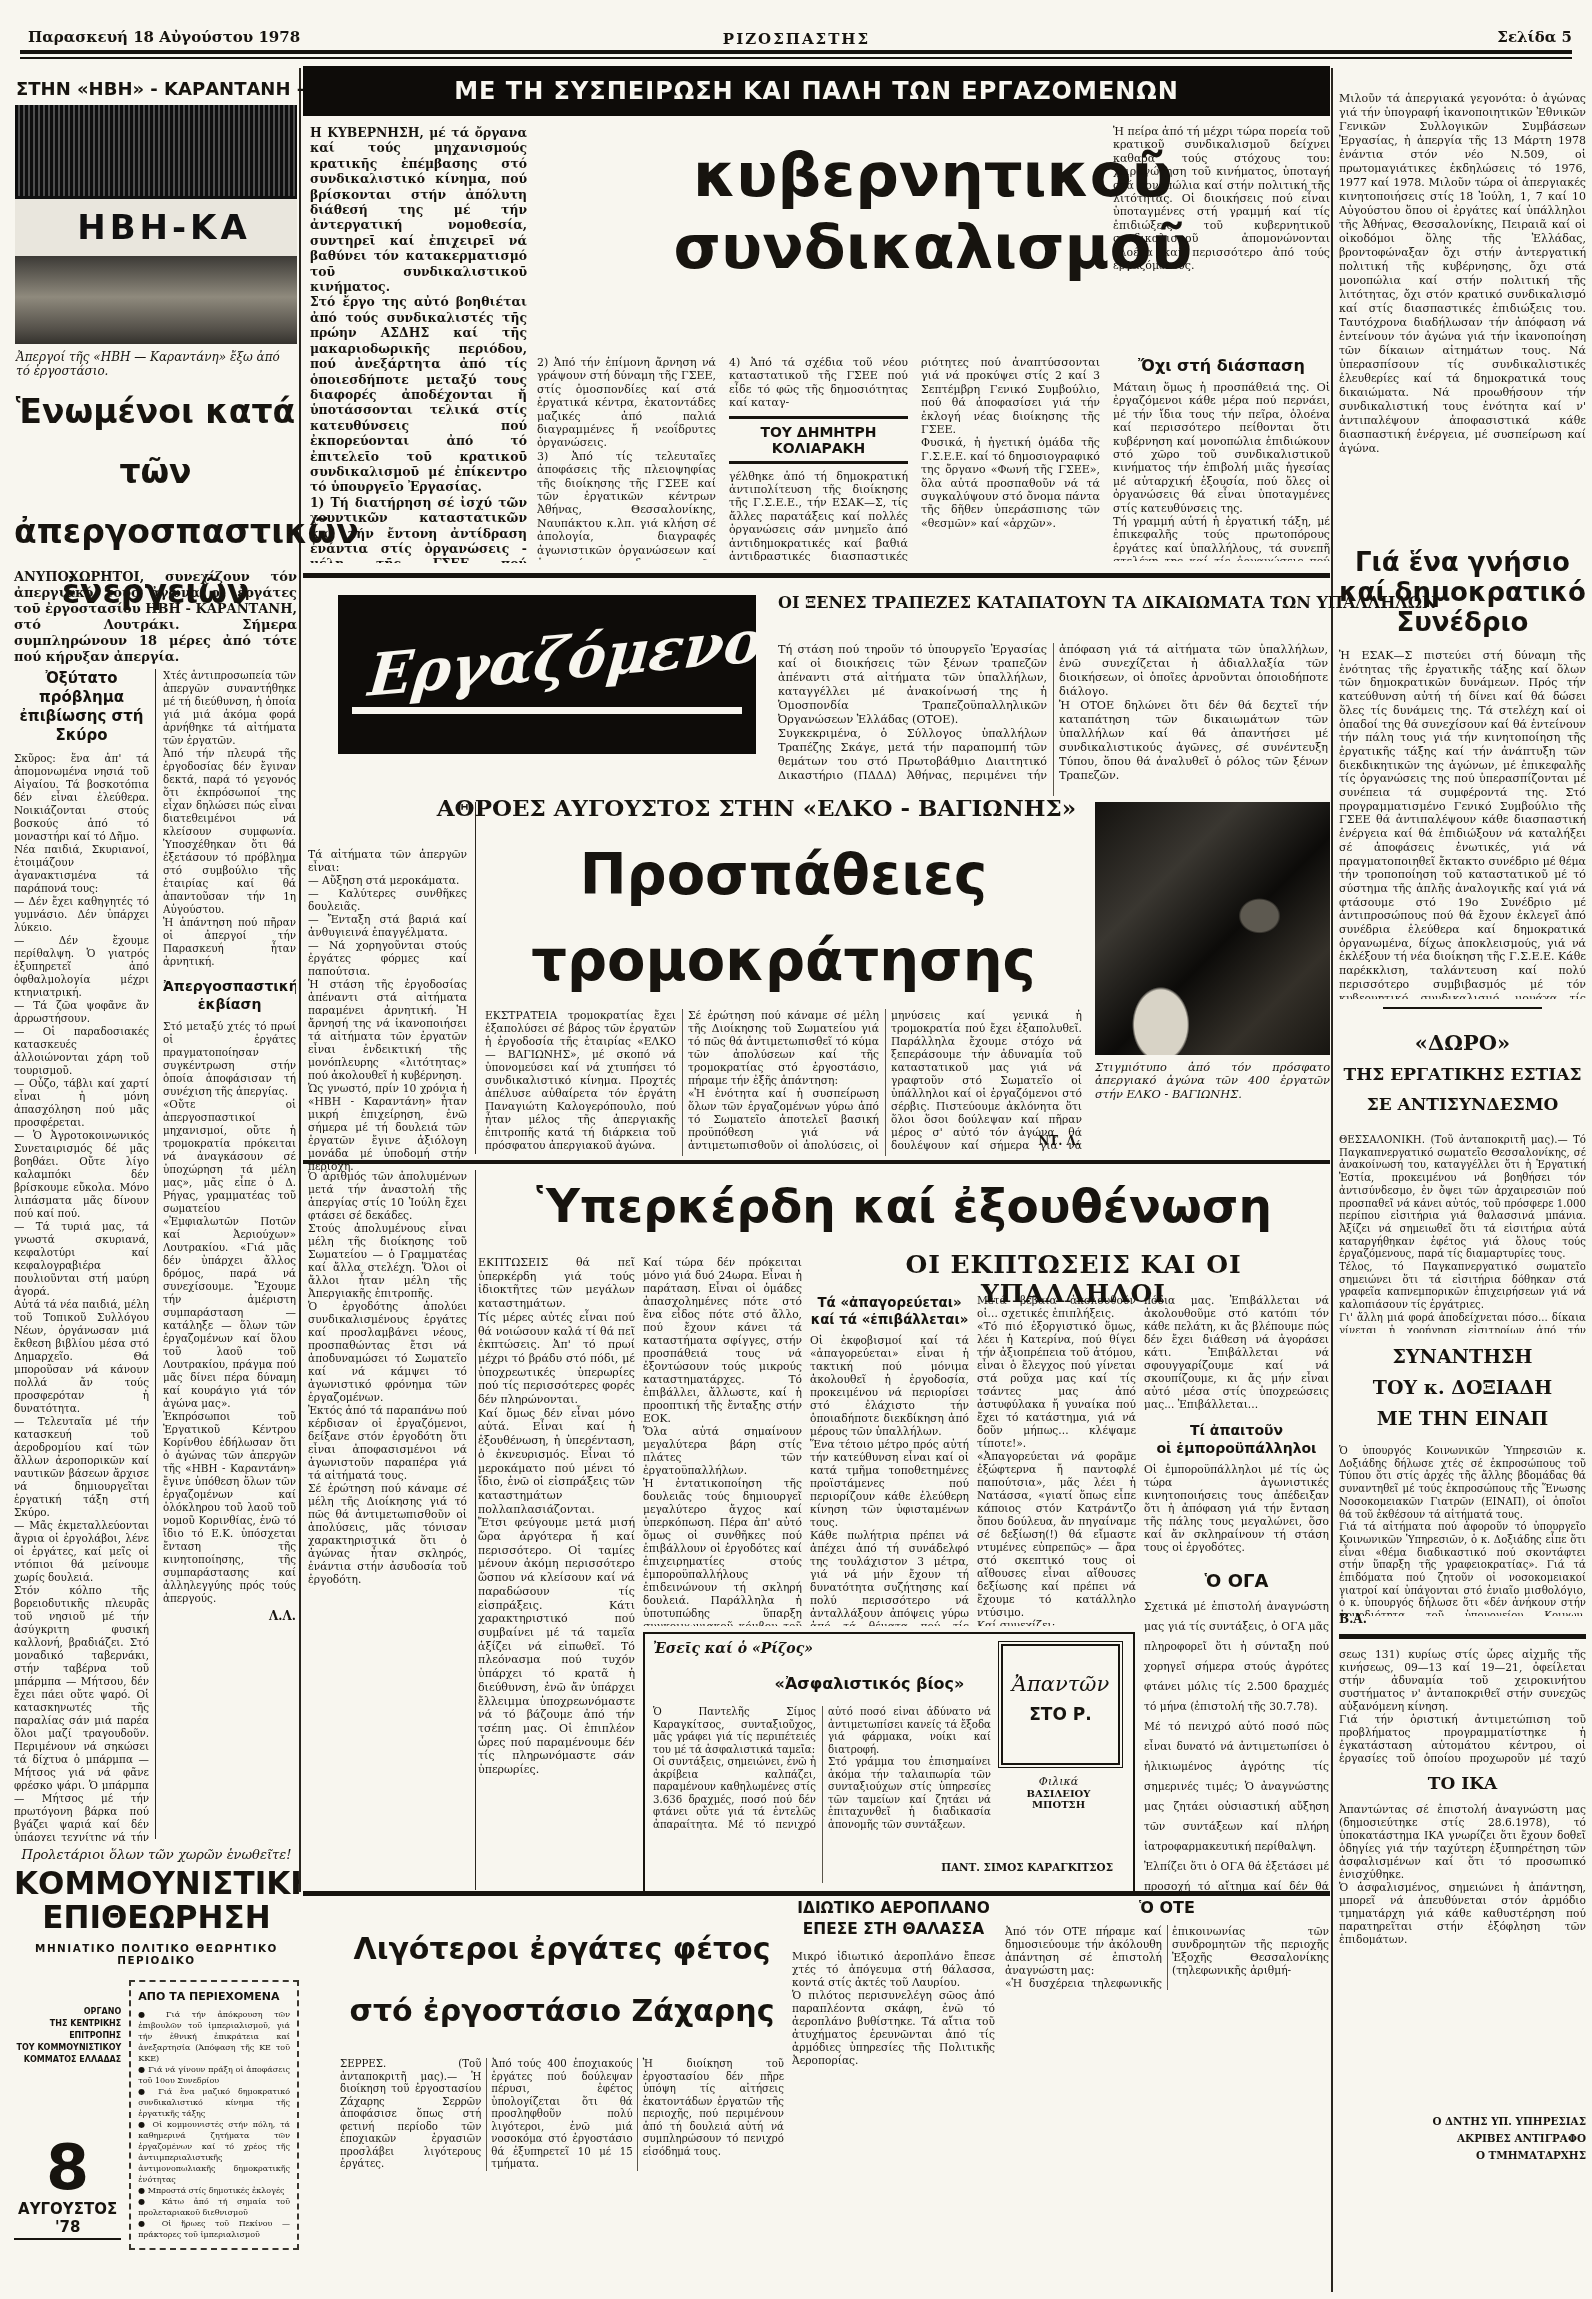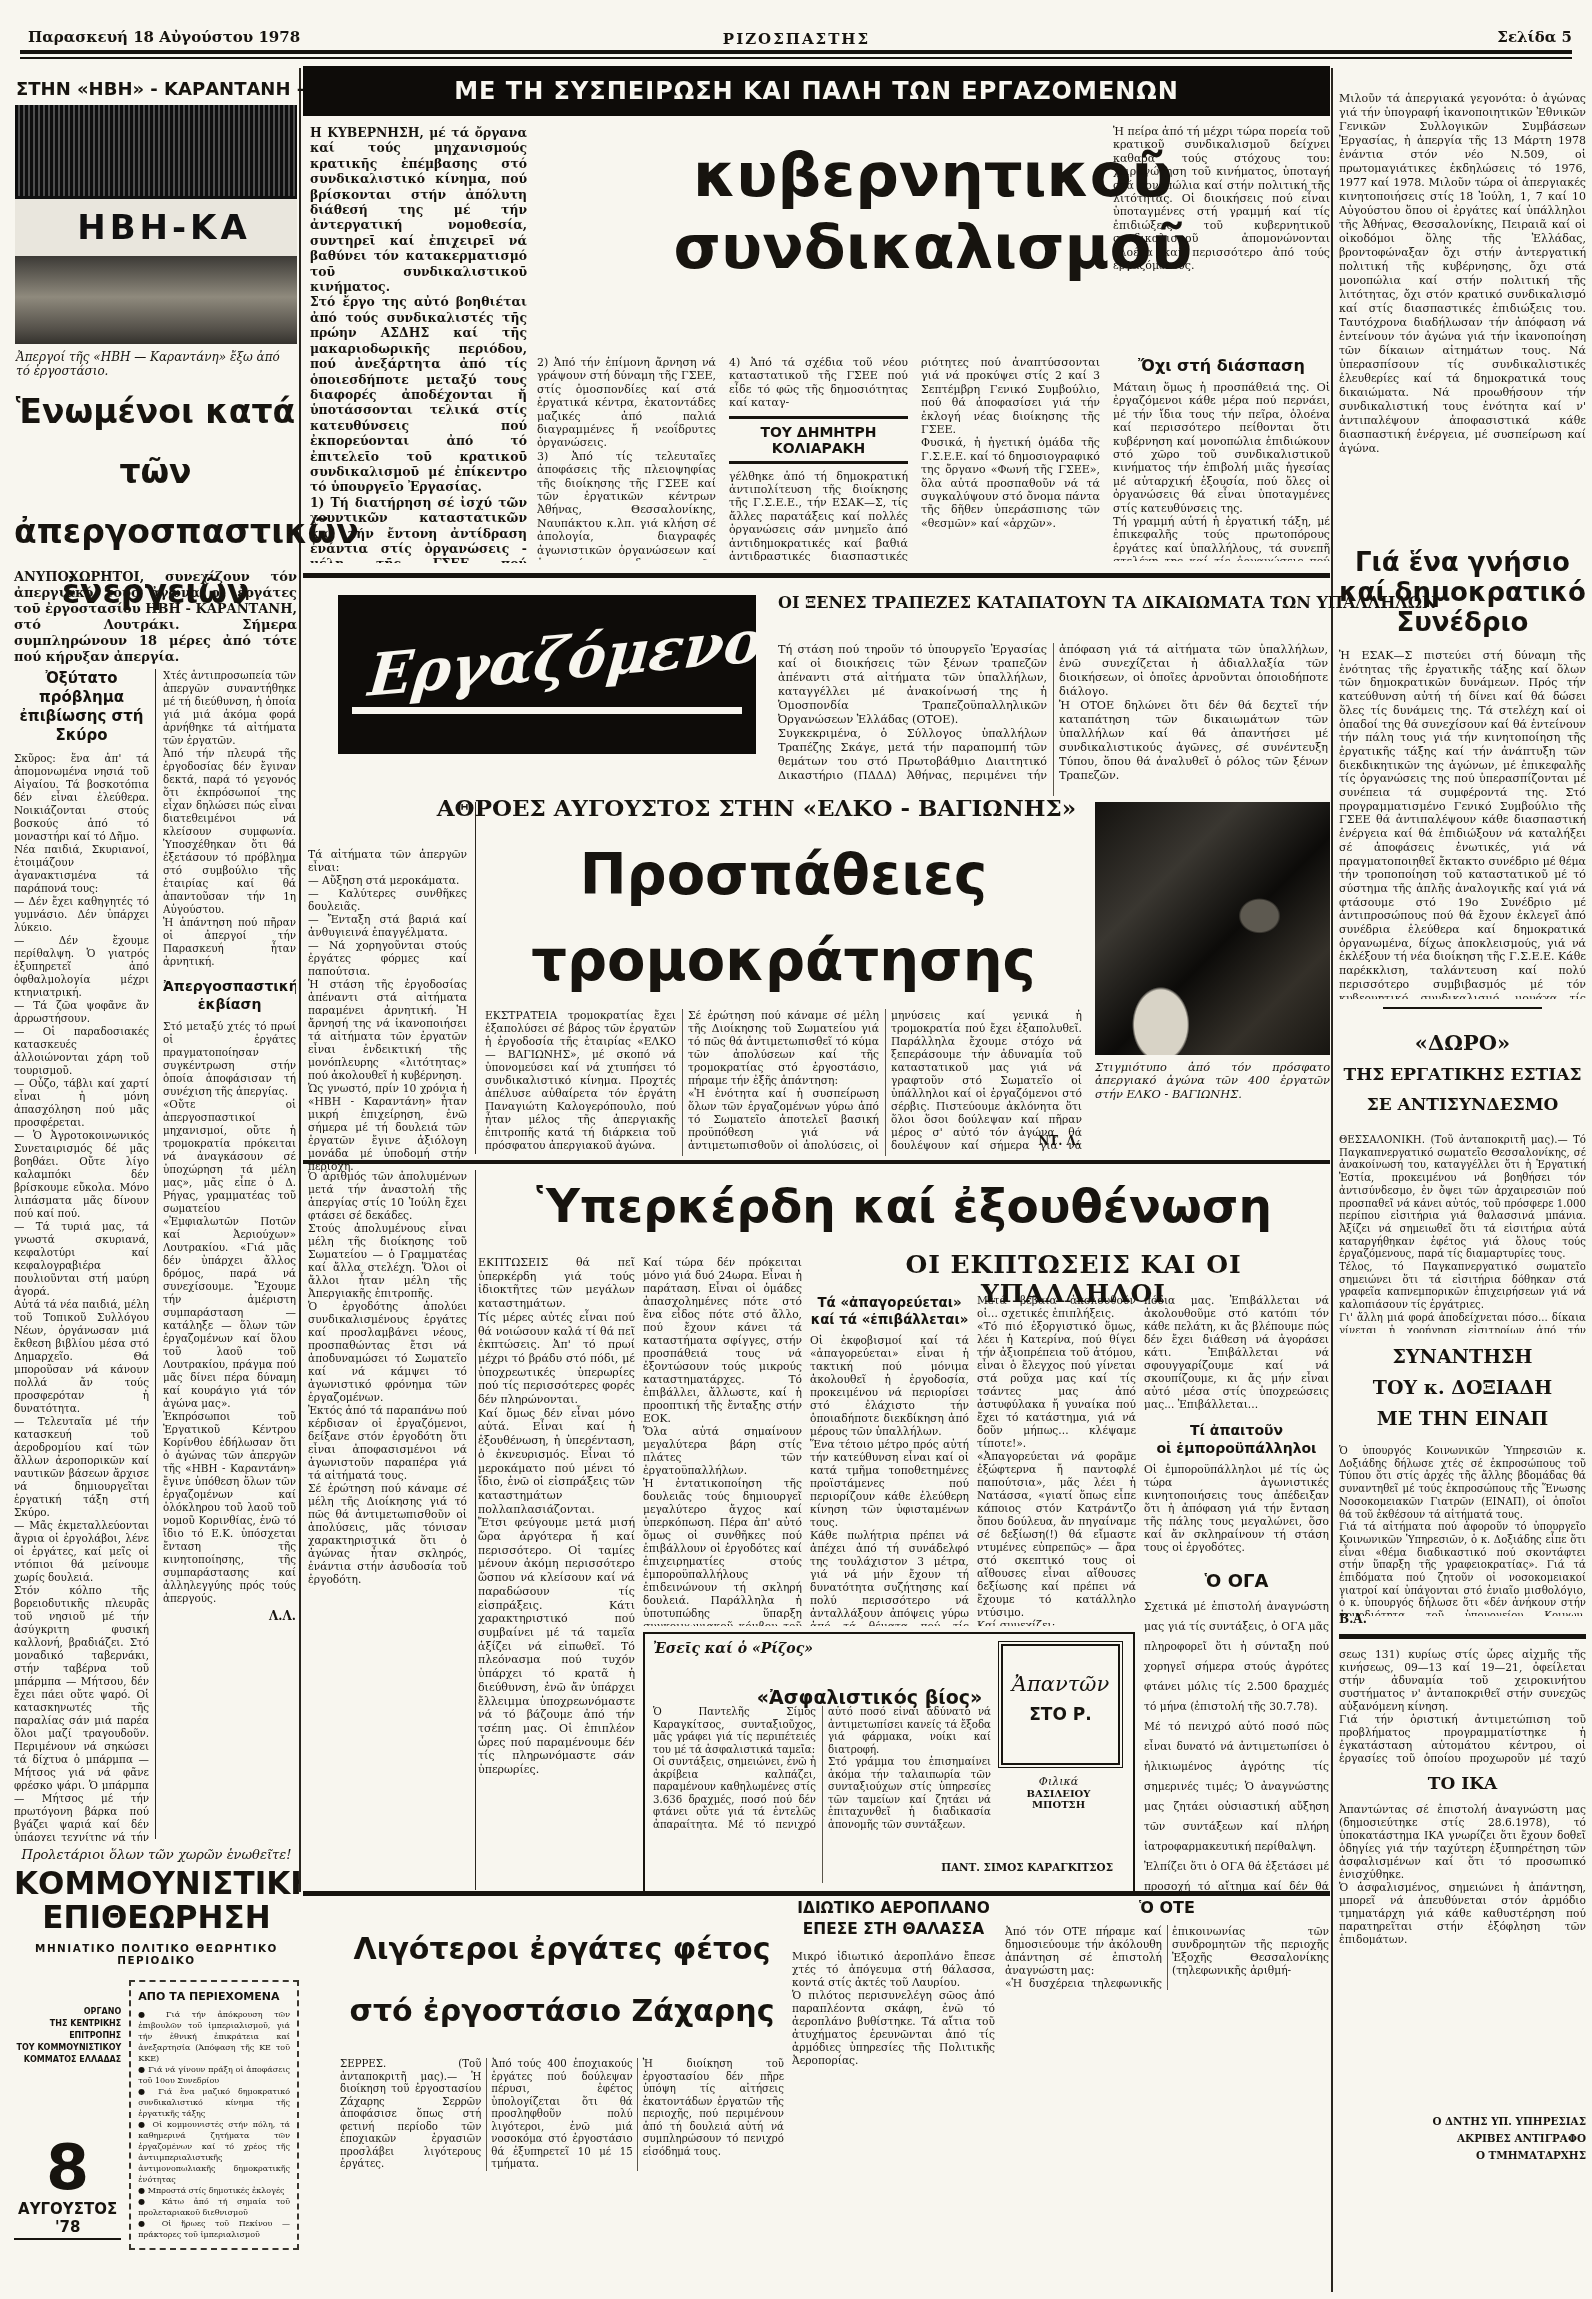--- a/index.html
+++ b/index.html
@@ -248,21 +248,21 @@
 οἱ ἐμποροϋπάλληλοι</div>
     <div class="just pre" style="font-size:10.7px;line-height:13px">Οἱ ἐμποροϋπάλληλοι μέ τίς ὡς τώρα ἀγωνιστικές κινητοποιήσεις τους ἀπέδειξαν ὅτι ἡ ἀπόφαση γιά τήν ἔνταση τῆς πάλης τους μεγαλώνει, ὅσο καί ἄν σκληραίνουν τή στάση τους οἱ ἐργοδότες.</div>
     <div class="subhead" style="font-size:18px;margin:16px 0 6px">Ὁ ΟΓΑ</div>
     <div class="just pre" style="font-size:10.7px;line-height:20px">Σχετικά μέ ἐπιστολή ἀναγνώστη μας γιά τίς συντάξεις, ὁ ΟΓΑ μᾶς πληροφορεῖ ὅτι ἡ σύνταξη πού χορηγεῖ σήμερα στούς ἀγρότες φτάνει μόλις τίς 2.500 δραχμές τό μήνα (ἐπιστολή τῆς 30.7.78).
 Μέ τό πενιχρό αὐτό ποσό πῶς εἶναι δυνατό νά ἀντιμετωπίσει ὁ ἡλικιωμένος ἀγρότης τίς σημερινές τιμές; Ὁ ἀναγνώστης μας ζητάει οὐσιαστική αὔξηση τῶν συντάξεων καί πλήρη ἰατροφαρμακευτική περίθαλψη.
 Ἐλπίζει ὅτι ὁ ΟΓΑ θά ἐξετάσει μέ προσοχή τό αἴτημα καί δέν θά ταλαιπωρεῖ ἄλλο τούς δικαιούχους.</div>
   </div>
 
   <div class="abs" style="left:643px;top:1632px;width:488px;height:257px;border:2px solid #17140f">
     <div class="abs b i" style="left:8px;top:6px;font-size:14px">Ἐσεῖς καί ὁ «Ρίζος»</div>
-    <div class="abs sans b ctr" style="left:95px;top:52px;width:259px;font-size:19px">«Ἀσφαλιστικός βίος»</div>
+    <div class="abs sans b ctr" style="left:95px;top:40px;width:259px;font-size:16px">«Ἀσφαλιστικός βίος»</div>
     <div class="abs stamp ctr" style="left:356px;top:10px;width:115px;height:117px">
       <div class="i" style="font-size:21px;margin-top:26px">Ἀπαντῶν</div>
       <div class="sans b" style="font-size:17px;margin-top:8px">ΣΤΟ Ρ.</div>
     </div>
     <div class="abs cols2 just pre clip" style="left:8px;top:72px;width:338px;height:177px;font-size:10.2px;line-height:12.5px">Ὁ Παντελῆς Σίμος Καραγκίτσος, συνταξιοῦχος, μᾶς γράφει γιά τίς περιπέτειές του μέ τά ἀσφαλιστικά ταμεῖα:
 Οἱ συντάξεις, σημειώνει, ἐνῶ ἡ ἀκρίβεια καλπάζει, παραμένουν καθηλωμένες στίς 3.636 δραχμές, ποσό πού δέν φτάνει οὔτε γιά τά ἐντελῶς ἀπαραίτητα. Μέ τό πενιχρό αὐτό ποσό εἶναι ἀδύνατο νά ἀντιμετωπίσει κανείς τά ἔξοδα γιά φάρμακα, νοίκι καί διατροφή.
 Στό γράμμα του ἐπισημαίνει ἀκόμα τήν ταλαιπωρία τῶν συνταξιούχων στίς ὑπηρεσίες τῶν ταμείων καί ζητάει νά ἐπιταχυνθεῖ ἡ διαδικασία ἀπονομῆς τῶν συντάξεων.</div>
     <div class="abs ctr" style="left:356px;top:141px;width:115px">
       <div class="i" style="font-size:11px">Φιλικά</div>
       <div class="b" style="font-size:10px">ΒΑΣΙΛΕΙΟΥ ΜΠΟΤΣΗ</div>

